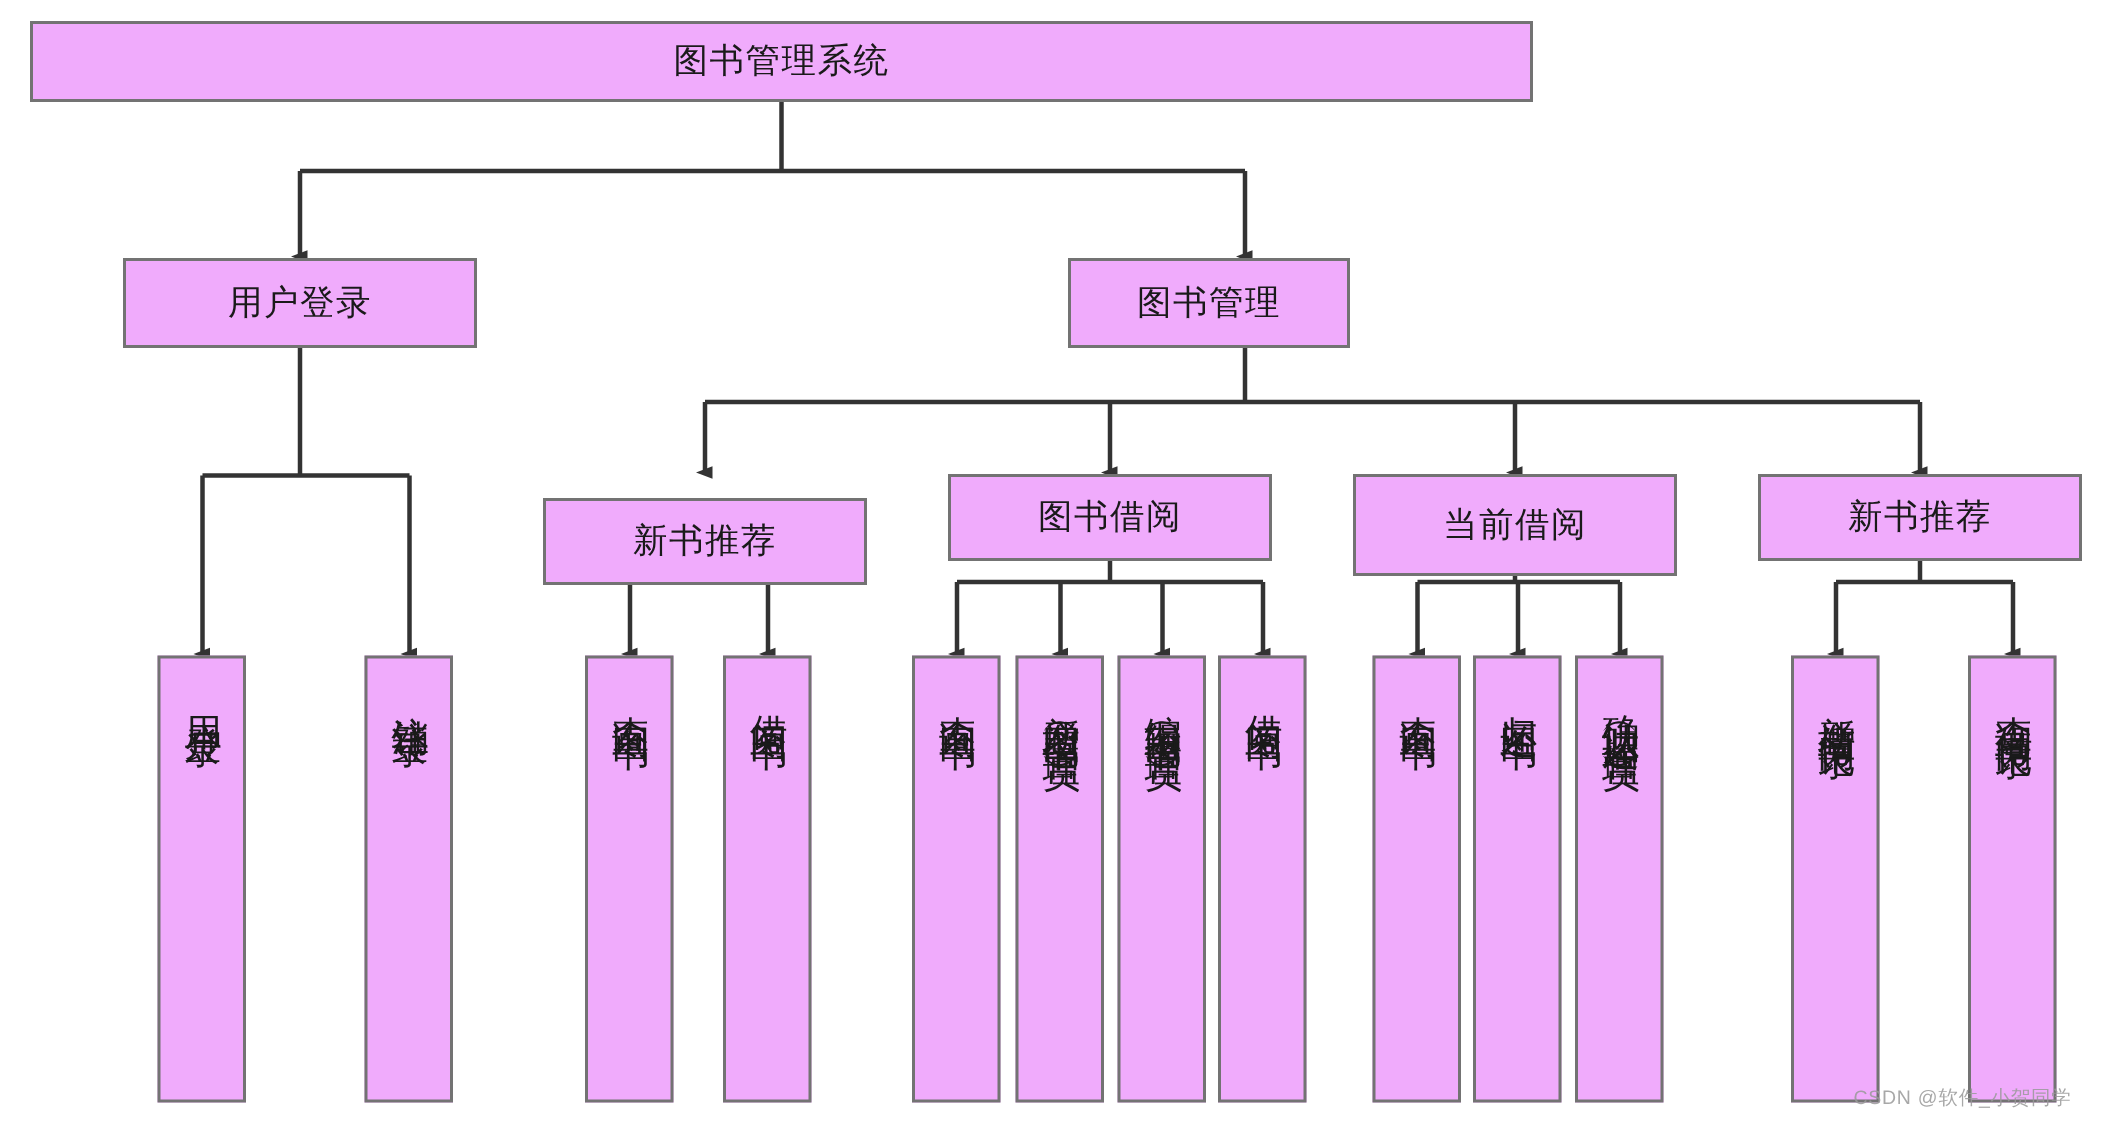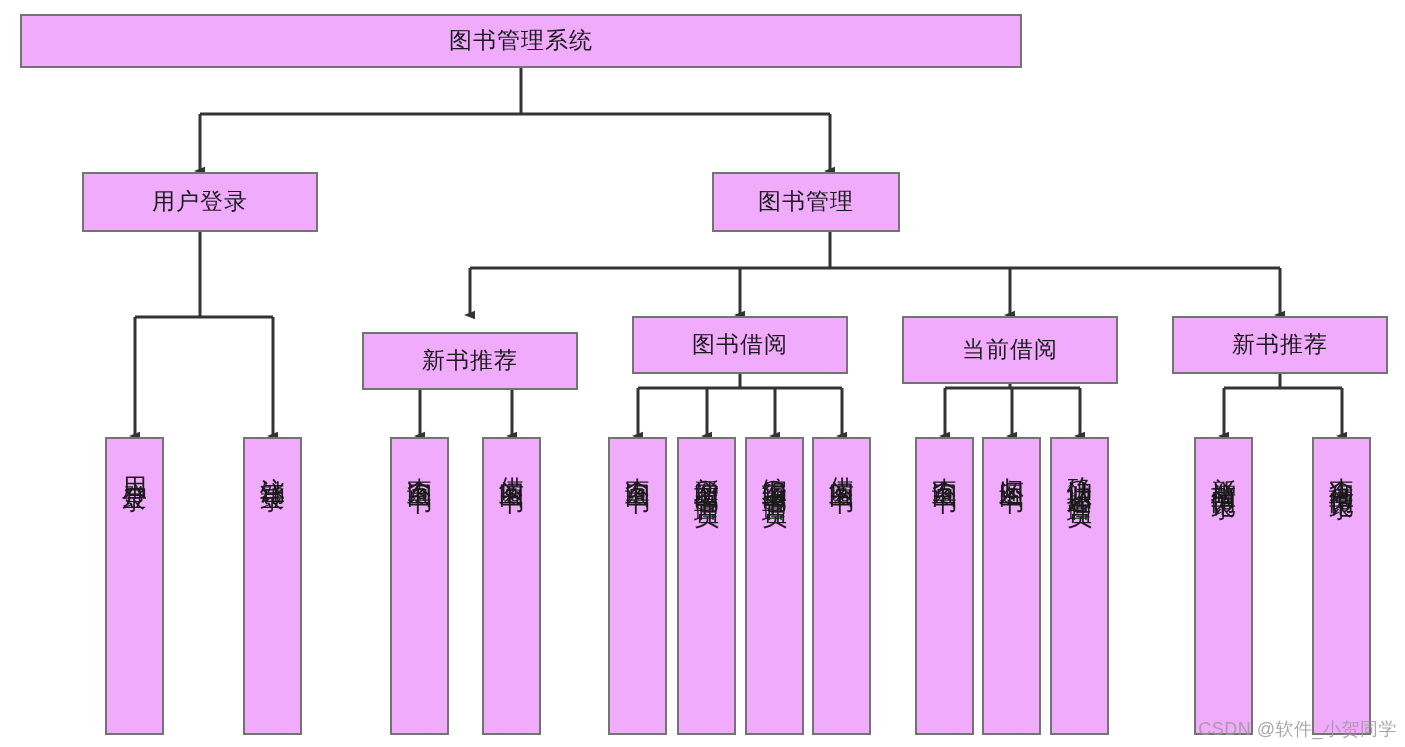--- a/index.html
+++ b/index.html
@@ -51,23 +51,23 @@
   }
   .node.vert .label {
     writing-mode: vertical-rl;
     text-orientation: upright;
     font-size: 25px;
     letter-spacing: 4px;
     line-height: 1;
   }
   #watermark {
     position: absolute;
-    right: 8px;
+    right: 24px;
     bottom: 6px;
-    font-size: 18px;
+    font-size: 13px;
     color: #9a9a9a;
     opacity: 0.85;
     white-space: nowrap;
     letter-spacing: 0.5px;
   }
 </style>
 </head>
 <body>
 
 <div id="canvas">

